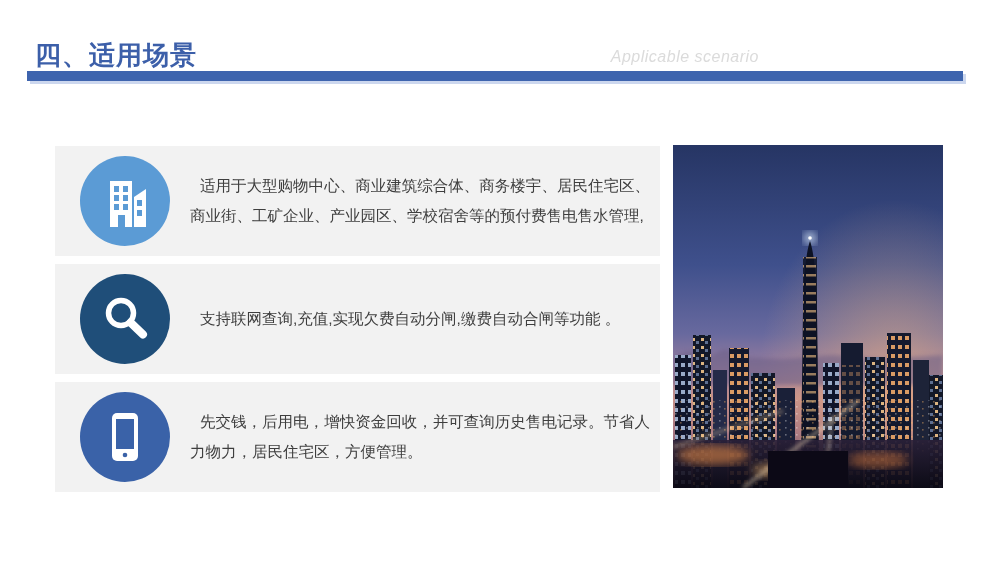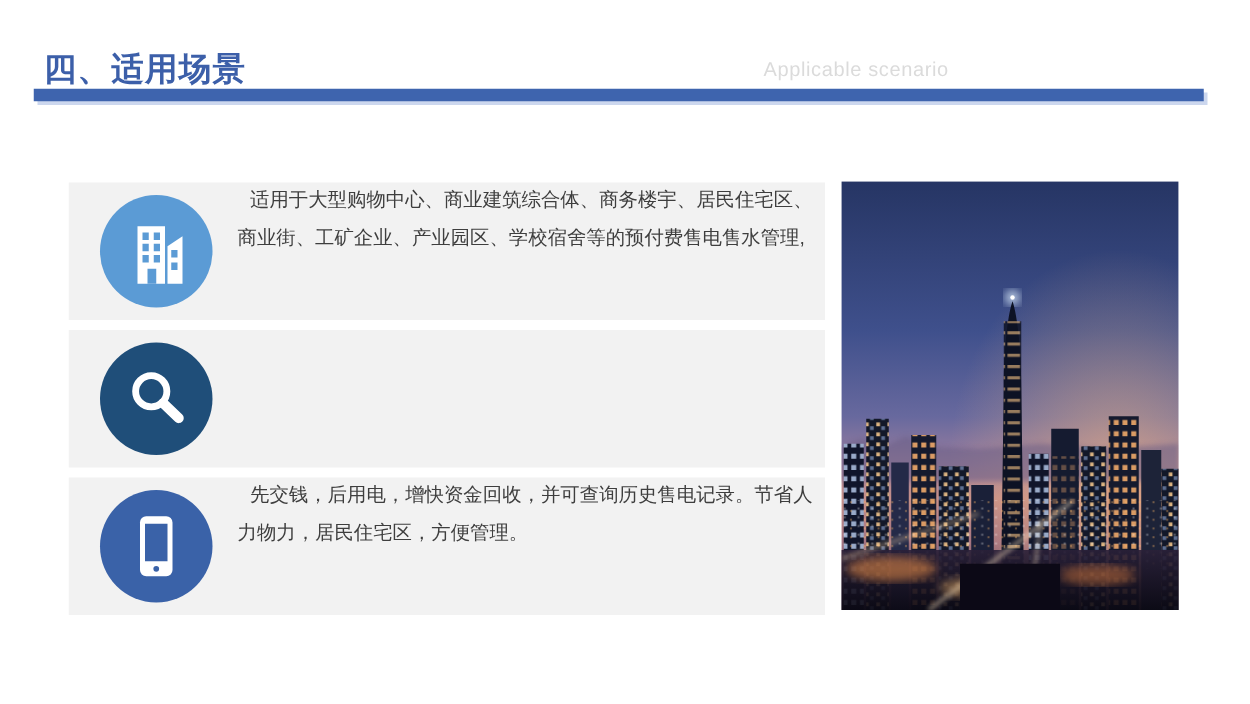--- a/index.html
+++ b/index.html
@@ -26,20 +26,21 @@
     color: #3C5FA9;
     letter-spacing: 1px;
   }
   .subtitle-en {
     position: absolute;
     right: 41px;
     top: 48px;
     font-size: 16px;
     color: #DBDBDB;
     letter-spacing: 0.5px;
+    font-style: italic;
   }
   .divider {
     position: absolute;
     left: 27px;
     top: 71px;
     width: 936px;
     height: 10px;
     background: #3E64AE;
     box-shadow: 3px 3px 0 #ccd7ee;
   }
@@ -50,20 +51,21 @@
     top: 146px;
     width: 605px;
   }
   .row {
     position: relative;
     width: 605px;
     height: 110px;
     margin-bottom: 8px;
     background: #F2F2F2;
     display: flex;
+    align-items: center;
   }
   .circle {
     position: absolute;
     left: 25px;
     top: 10px;
     width: 90px;
     height: 90px;
     border-radius: 50%;
     display: flex;
     align-items: center;
@@ -124,20 +126,21 @@
       <p class="row-text">适用于大型购物中心、商业建筑综合体、商务楼宇、居民住宅区、商业街、工矿企业、产业园区、学校宿舍等的预付费售电售水管理,</p>
     </div>
 
     <div class="row">
       <div class="circle circle-search">
         <svg width="64" height="64" viewBox="0 0 64 64">
           <circle cx="28" cy="26" r="12.5" fill="none" stroke="#ffffff" stroke-width="5.5"></circle>
           <line x1="37.5" y1="35.5" x2="50" y2="47.5" stroke="#ffffff" stroke-width="8" stroke-linecap="round"></line>
         </svg>
       </div>
+      <p class="row-text">支持联网查询,充值,实现欠费自动分闸,缴费自动合闸等功能 。</p>
     </div>
 
     <div class="row">
       <div class="circle circle-phone">
         <svg width="64" height="64" viewBox="0 0 64 64">
           <rect x="19" y="8" width="26" height="48" rx="5" fill="#ffffff"></rect>
           <rect x="23" y="14" width="18" height="30" fill="#3A62A8"></rect>
           <circle cx="32" cy="50" r="2.3" fill="#3A62A8"></circle>
         </svg>
       </div>

